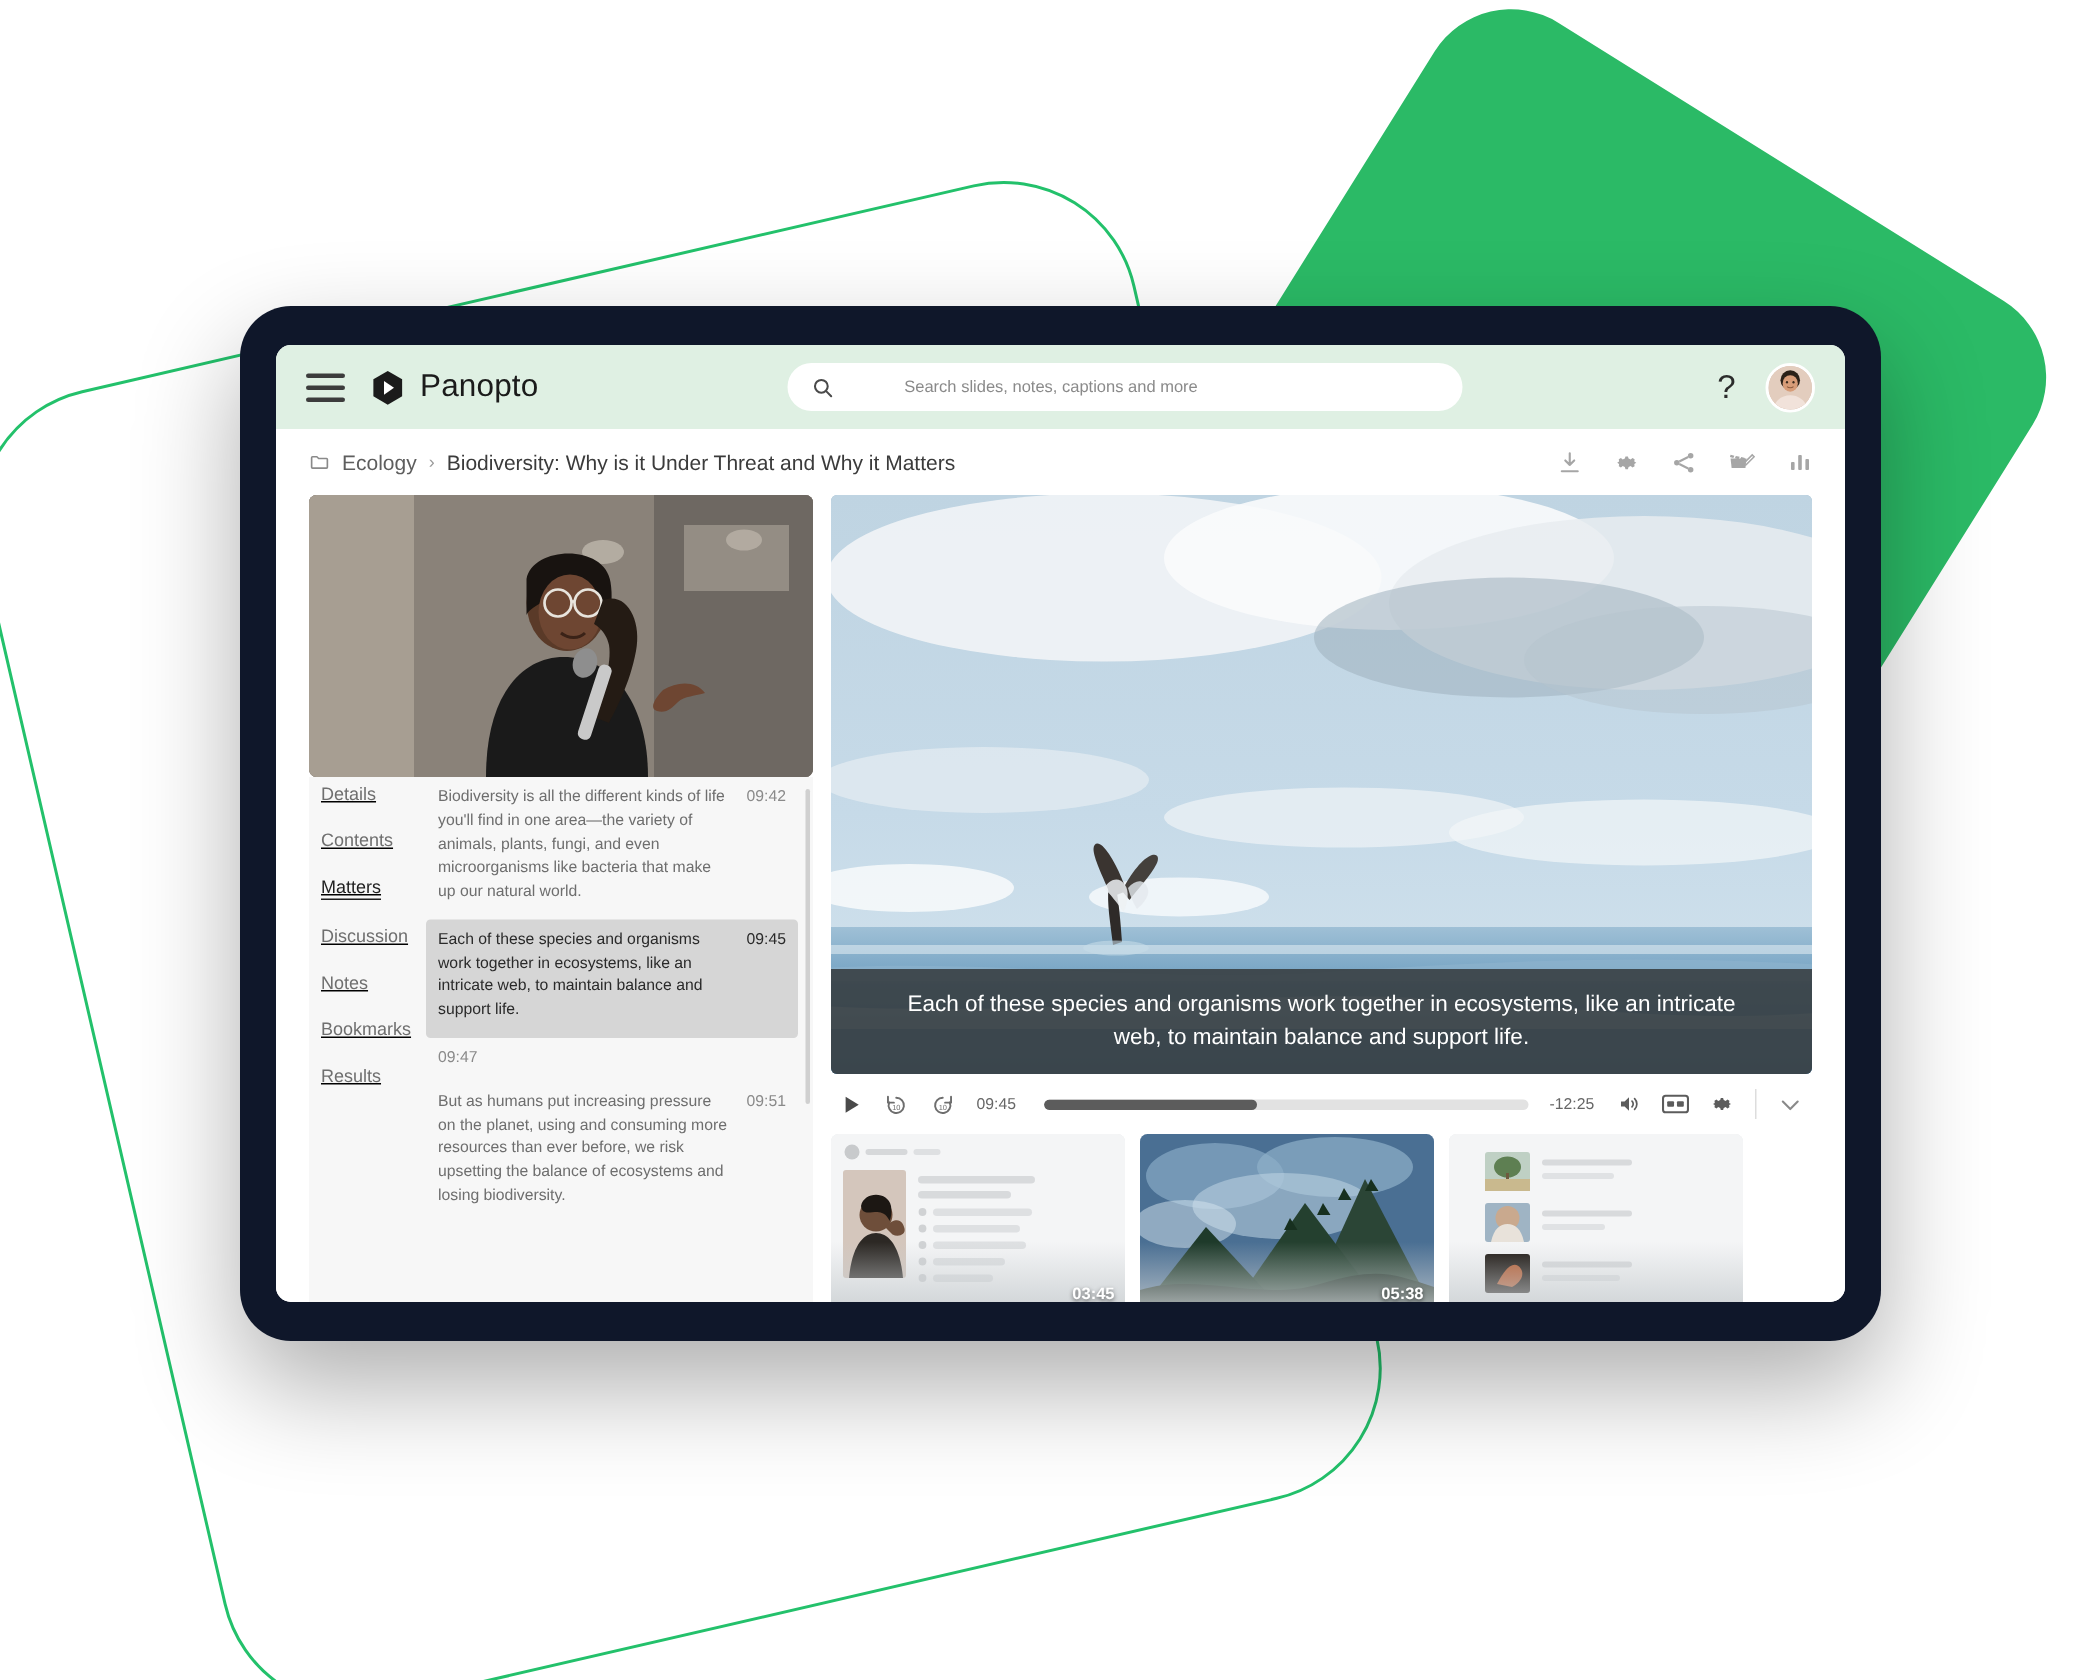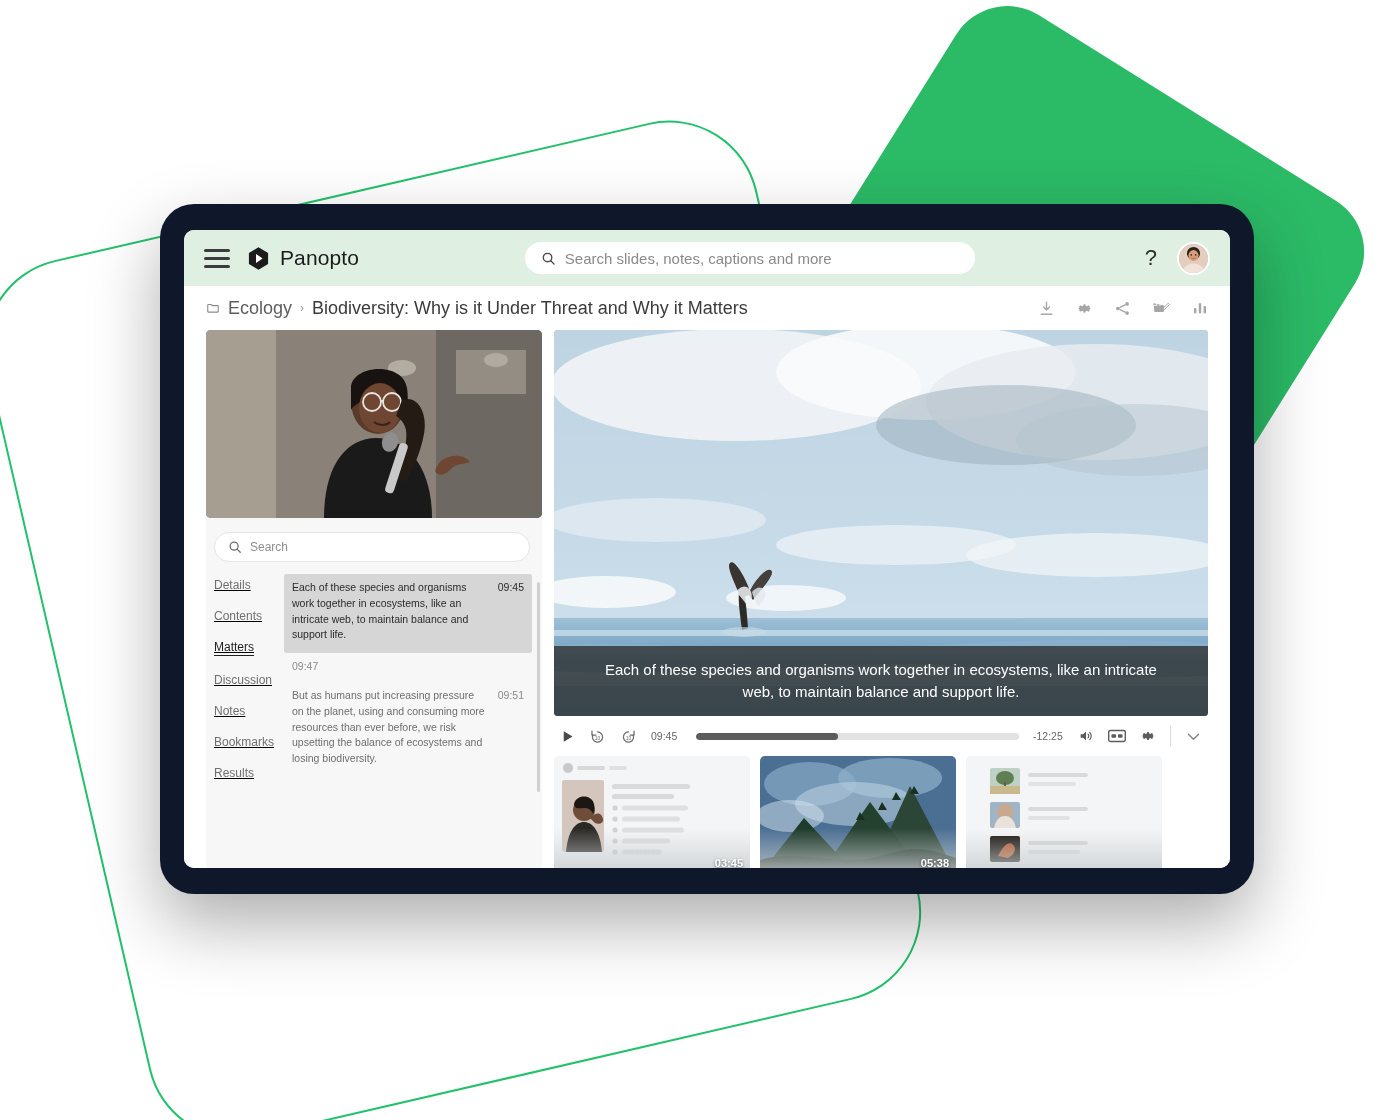--- a/index.html
+++ b/index.html
@@ -65,42 +65,43 @@
 
   .searchwrap { flex: 1; display: flex; justify-content: center; }
   .searchbox {
     width: 450px; height: 32px;
     background: #fff; border-radius: 16px;
     display: flex; align-items: center; gap: 9px;
     padding: 0 16px;
   }
   .searchbox input {
     border: none; outline: none; flex: 1;
-    font-size: 15px; color: #555;
+    font-size: 11px; color: #555;
     font-family: "Liberation Sans", sans-serif;
     background: transparent;
+    margin-left: 38px;
   }
   .searchbox input::placeholder { color: #8A8A8A; }
 
   .help-icon { font-size: 22px; color: #2C2C2C; cursor: pointer; line-height: 1; padding: 0 4px; }
   .avatar {
     width: 33px; height: 33px; border-radius: 50%;
     border: 2px solid #fff; overflow: hidden;
     background: #D9C2B4; cursor: pointer; flex: 0 0 auto;
   }
 
   
   .crumbrow {
     height: 44px; flex: 0 0 44px;
     background: #fff;
     display: flex; align-items: center;
     padding: 0 22px;
     gap: 8px;
   }
-  .crumb { font-size: 18px; color: #5E5E5E; cursor: pointer; }
+  .crumb { font-size: 14px; color: #5E5E5E; cursor: pointer; }
   .crumb.title { color: #3B3B3B; }
   .crumb-sep { color: #9A9A9A; font-size: 12px; }
   .crumb-spacer { flex: 1; }
   .tool-icons { display: flex; align-items: center; gap: 21px; }
   .tool-icons svg { cursor: pointer; }
 
   
   .main { flex: 1; display: flex; background: #fff; padding: 0 22px 0 22px; gap: 12px; overflow: hidden; }
 
   
@@ -296,40 +297,37 @@
               <line x1="175" y1="71" x2="177" y2="71" stroke="#E8E4DD" stroke-width="1.8"></line>
               <path d="M168 92c5 4 12 4 16 0" stroke="#3A2217" stroke-width="2" fill="none"></path>
               <path d="M196 70c16-6 26 14 22 34-4 22-14 40-18 48l-10-4c6-16 12-36 10-48-2-10-10-14-10-14z" fill="#241B14"></path>
               <rect x="186" y="112" width="9" height="52" rx="4" transform="rotate(18 190 138)" fill="#C9C9C9"></rect>
               <ellipse cx="184" cy="112" rx="8" ry="10" transform="rotate(18 184 112)" fill="#8E8E8E"></ellipse>
               <path d="M236 130c10-6 22-6 28 2-6 2-14 2-18 6s-8 8-14 6 0-10 4-14z" fill="#6E4632"></path>
             </svg>
           </div>
 
           <div class="panel">
-            <div class="panel-search">
-              <svg width="14" height="14" viewBox="0 0 24 24" fill="none" stroke="#6E6E6E" stroke-width="2.2">
-                <circle cx="10.5" cy="10.5" r="6.8"></circle>
-                  <line x1="15.6" y1="15.6" x2="21" y2="21" stroke-linecap="round"></line>
-              </svg>
-              <input type="text" placeholder="Search" style="">
-            </div>
 
             <div class="panel-body">
               <div class="tabs">
                 <div class="tab">Details</div>
                 <div class="tab">Contents</div>
                 <div class="tab active">Matters</div>
                 <div class="tab">Discussion</div>
                 <div class="tab">Notes</div>
                 <div class="tab">Bookmarks</div>
                 <div class="tab">Results</div>
               </div>
 
               <div class="caplist">
+                <div class="caprow">
+                  <div class="captext">Biodiversity is all the different kinds of life you'll find in one area—the variety of animals, plants, fungi, and even microorganisms like bacteria that make up our natural world.</div>
+                  <div class="captime">09:42</div>
+                </div>
                 <div class="caprow active">
                   <div class="captext">Each of these species and organisms work together in ecosystems, like an intricate web, to maintain balance and support life.</div>
                   <div class="captime">09:45</div>
                 </div>
                 <div class="caprow">
                   <div class="captime">09:47</div>
                 </div>
                 <div class="caprow">
                   <div class="captext">But as humans put increasing pressure on the planet, using and consuming more resources than ever before, we risk upsetting the balance of ecosystems and losing biodiversity.</div>
                   <div class="captime">09:51</div>

